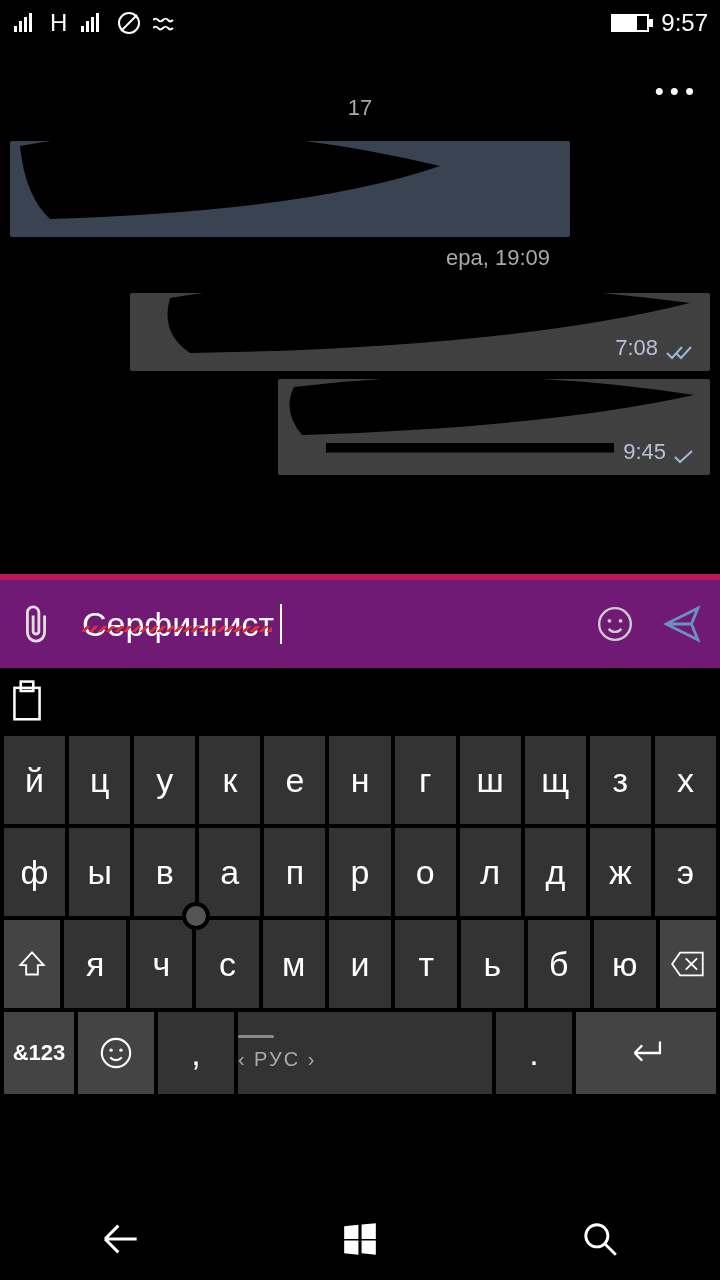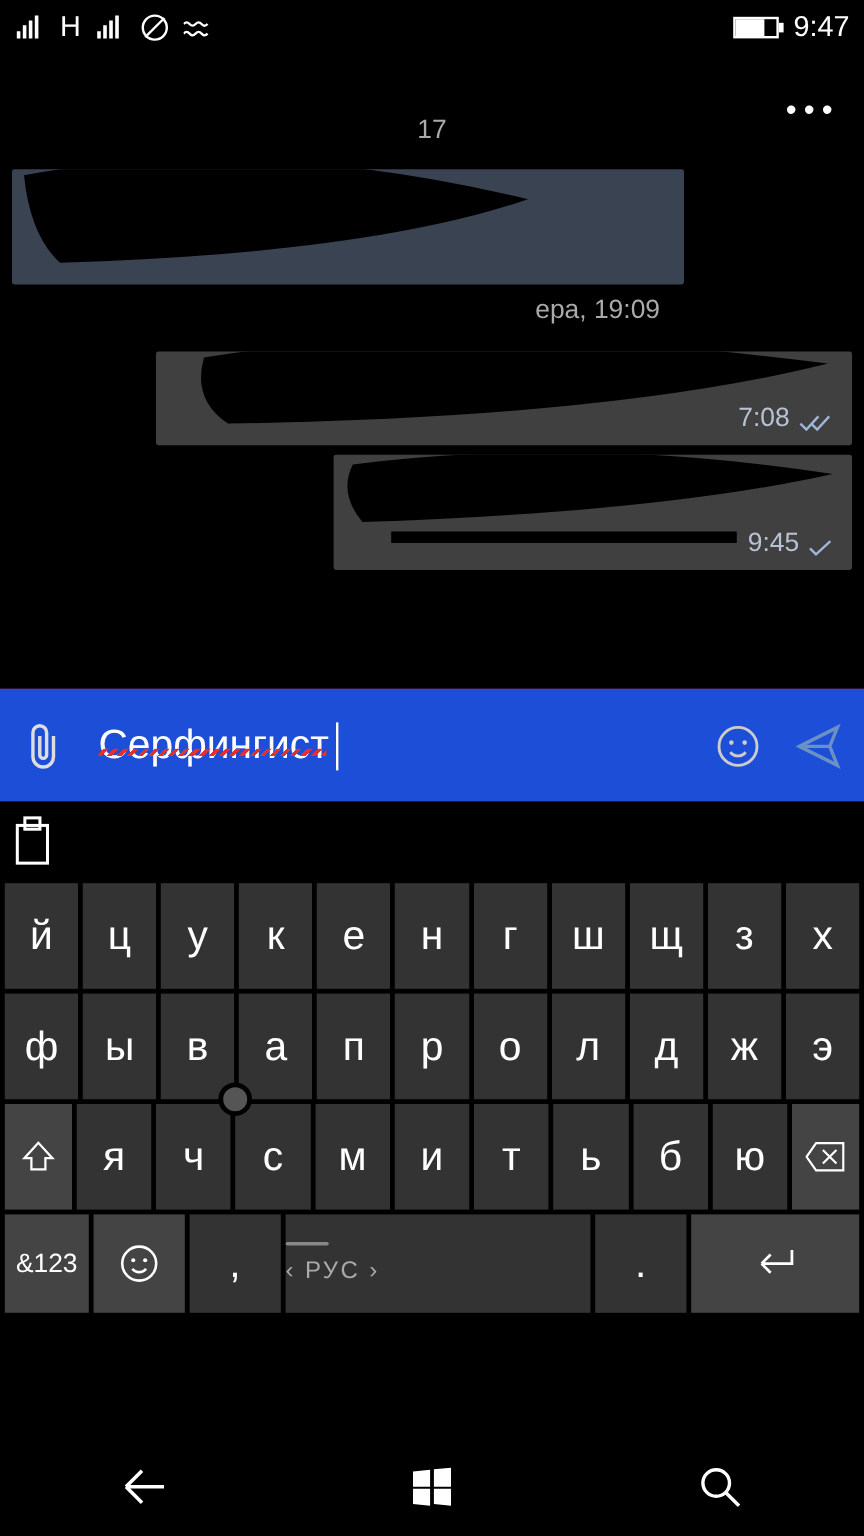--- a/index.html
+++ b/index.html
@@ -23,33 +23,33 @@
   .bubble-row.out { justify-content: flex-end; }
   .bubble { background: #4a5772; border-radius: 2px; padding: 10px 14px; min-width: 300px; min-height: 60px; position: relative; display:flex; align-items:flex-end; justify-content:flex-end; color:#b8c2d4; font-size:22px; }
   .bubble.in  { background: #3a4352; max-width: 580px; }
   .bubble.out { background: #404040; max-width: 580px; }
   .scribble { position:absolute; inset:0; }
   .scribble path { fill: #000; }
 
   .meta-below { color:#aaa; font-size:22px; text-align:right; padding-right: 30px; margin-top:4px;}
 
   
-  .input-bar { position:absolute; left:0; right:0; background:#1d4ed8; display:flex; align-items:center; padding: 12px 18px; height: 94px; gap: 28px; border-top:1px solid #be185d;}
+  .input-bar { position:absolute; left:0; right:0; background:#701a75; display:flex; align-items:center; padding: 12px 18px; height: 94px; gap: 28px; border-top:6px solid #be185d;}
   .input-text { flex:1; font-size:34px; color:#fff; font-weight:300; display:flex; align-items:center; }
   .cursor { width:2px; height:40px; background:#fff; margin-left:6px; }
   .spell { position:absolute; bottom:12px; height:6px; width:190px;
     background: repeating-linear-gradient(135deg, transparent 0 3px, #e03030 3px 6px); }
 
   
   .keyboard-wrap { position:absolute; left:0; right:0; bottom:82px; background:#000; }
   .clip-row { height: 68px; display:flex; align-items:center; padding-left:8px;}
   .kb { background:#000; padding:0 4px; }
   .krow { display:flex; gap:4px; margin-bottom:4px; }
   .key { flex:1; background:#333; color:#fff; height:88px; display:flex; align-items:center; justify-content:center; font-size:34px; font-weight:300;}
-  .key.fn { background:#444; }
+  .key.fn { background:#444;font-weight:bold; }
   .space-row .key { height: 82px; }
   .space-key { flex:4; display:flex; flex-direction:column; align-items:flex-start; justify-content:center; gap:4px; color:#aaa; font-size:20px;}
   .space-key .drag { width:36px; height:3px; background:#888; border-radius:2px; margin-bottom:6px;}
   .lang { letter-spacing:2px; }
 
   
   .navbar { position:absolute; left:0; right:0; bottom:0; height:82px; background:#000; display:flex; align-items:center; justify-content:space-around; }
   .navbtn { width:150px; height:82px; display:flex; align-items:center; justify-content:center; }
 
   
@@ -79,21 +79,21 @@
       </svg>
     <svg width="26" height="22">
         <path d="M0 8c5-5 5 5 10 0s5 5 10 0" fill="none" stroke="#fff" stroke-width="2"></path>
         <path d="M0 16c5-5 5 5 10 0s5 5 10 0" fill="none" stroke="#fff" stroke-width="2"></path>
       </svg>
   </div>
   <div class="status-right">
     <div class="bat">
         <div class="fill"></div>
       </div>
-    <span>9:47</span>
+    <span>9:57</span>
   </div>
 </div>
 
 <div class="chat">
   <div class="header-row">
     <span class="dots">•••</span>
   </div>
   <div class="center-time">17</div>
 
   <div class="bubble-row in">

